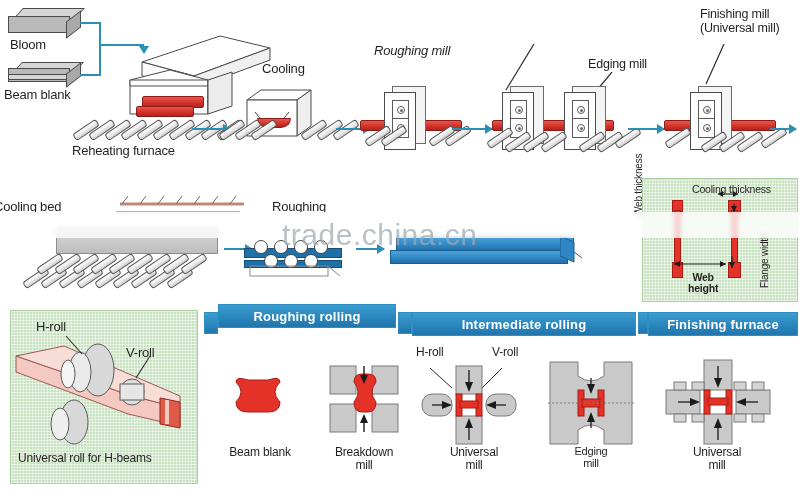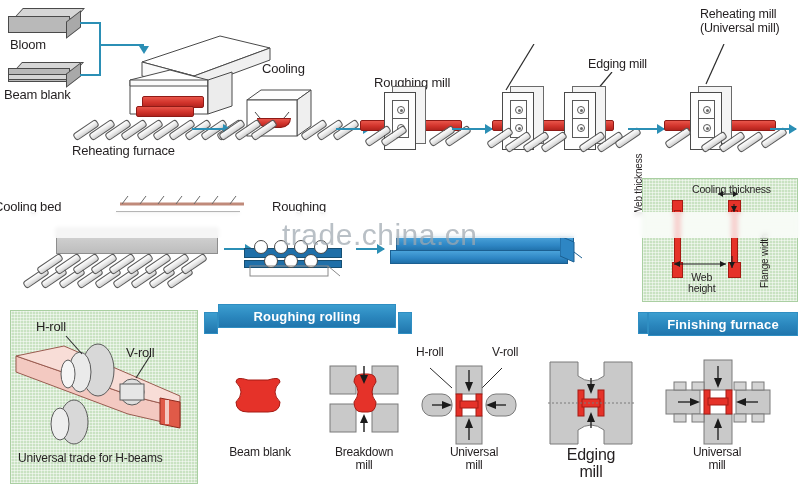--- a/index.html
+++ b/index.html
@@ -137,21 +137,21 @@
     <i style="left:0;top:8px;"></i>
       <i style="left:16px;top:8px;"></i>
       <i style="left:32px;top:8px;"></i>
     <i style="left:82px;top:8px;"></i>
       <i style="left:98px;top:8px;"></i>
       <i style="left:114px;top:8px;"></i>
   </div>
 
   <div class="arrowline" style="left:336px;top:128px;width:34px;"></div>
 
-  <div class="lbl" style="left:374px;top:76px;font-size:13px;">Roughing mill</div>
+  <div class="lbl" style="left:374px;top:44px;font-size:13px;font-style:italic;">Roughing mill</div>
   <div class="hotbar" style="left:360px;top:120px;width:100px;height:9px;"></div>
   <div class="stand" style="left:382px;top:86px;width:44px;height:64px;">
     <div class="back" style="left:10px;top:0;width:32px;height:56px;"></div>
     <div class="body" style="left:2px;top:6px;width:30px;height:56px;"></div>
     <div class="win" style="left:10px;top:14px;width:15px;height:18px;"></div>
     <div class="win" style="left:10px;top:32px;width:15px;height:18px;"></div>
     <div class="roll" style="left:15px;top:20px;width:6px;height:6px;"></div>
     <div class="roll" style="left:15px;top:38px;width:6px;height:6px;"></div>
   </div>
   <div class="rollerbed" style="left:358px;top:124px;width:110px;height:26px;">
@@ -193,21 +193,21 @@
       <i style="left:18px;top:14px;"></i>
       <i style="left:36px;top:14px;"></i>
     <i style="left:54px;top:14px;"></i>
       <i style="left:92px;top:14px;"></i>
       <i style="left:110px;top:14px;"></i>
     <i style="left:128px;top:10px;"></i>
   </div>
 
   <div class="arrowline" style="left:628px;top:128px;width:36px;"></div>
 
-  <div class="lbl" style="left:700px;top:8px;font-size:12.5px;">Reheating mill
+  <div class="lbl" style="left:700px;top:8px;font-size:12.5px;">Finishing mill
 (Universal mill)</div>
   <svg style="position:absolute;left:700px;top:44px;" width="40" height="44">
     <line x1="24" y1="0" x2="6" y2="40" stroke="#2b2b2b" stroke-width="1.2"></line>
   </svg>
   <div class="hotbar" style="left:664px;top:120px;width:110px;height:9px;"></div>
   <div class="stand" style="left:688px;top:86px;width:44px;height:64px;">
     <div class="back" style="left:10px;top:0;width:32px;height:56px;"></div>
     <div class="body" style="left:2px;top:6px;width:30px;height:56px;"></div>
     <div class="win" style="left:10px;top:14px;width:15px;height:18px;"></div>
     <div class="win" style="left:10px;top:32px;width:15px;height:18px;"></div>
@@ -308,30 +308,30 @@
     <polygon points="84,86 78,83 78,89" fill="#1b1b1b"></polygon>
 
     <line x1="92" y1="26" x2="92" y2="34" stroke="#1b1b1b" stroke-width="1"></line>
     <polygon points="92,34 89,28 95,28" fill="#1b1b1b"></polygon>
     <line x1="90" y1="78" x2="90" y2="90" stroke="#1b1b1b" stroke-width="1"></line>
     <polygon points="90,90 87,84 93,84" fill="#1b1b1b"></polygon>
   </svg>
 
   <div class="lbl" style="left:634px;top:216px;font-size:10px;transform:rotate(-90deg);transform-origin:left top;width:70px;">Web thickness</div>
   <div class="lbl" style="left:760px;top:288px;font-size:10px;transform:rotate(-90deg);transform-origin:left top;width:70px;">Flange width</div>
-  <div class="lbl c" style="left:688px;top:272px;font-size:10.5px;text-align:center;">Web
+  <div class="lbl c" style="left:688px;top:272px;font-size:10.5px;text-align:center;font-weight:bold;">Web
 height</div>
 
   <div class="blurband" style="top:212px;height:26px;"></div>
   <div class="wm">trade.china.cn</div>
 
   <div class="greenpanel" style="left:10px;top:310px;width:186px;height:172px;"></div>
   <div class="lbl" style="left:36px;top:320px;font-size:13px;">H-roll</div>
   <div class="lbl" style="left:126px;top:346px;font-size:13px;">V-roll</div>
-  <div class="lbl" style="left:18px;top:452px;font-size:12px;">Universal trade for H-beams</div>
+  <div class="lbl" style="left:18px;top:452px;font-size:12px;">Universal roll for H-beams</div>
 
   <svg style="position:absolute;left:10px;top:310px;" width="186" height="172">
 
     <polygon points="6,46 122,86 170,98 170,116 118,104 6,62" fill="#f3c9c1" stroke="#9a5b50" stroke-width="1"></polygon>
     <polygon points="6,46 54,36 170,86 170,98 122,86" fill="#f8ddd7" stroke="#9a5b50" stroke-width="1"></polygon>
 
     <polygon points="150,88 170,92 170,118 150,114" fill="#e05a48" stroke="#8f2b1f" stroke-width="1"></polygon>
     <rect x="155" y="90" width="4" height="24" fill="#f3c9c1"></rect>
 
     <ellipse cx="88" cy="60" rx="16" ry="26" fill="#d8d8d8" stroke="#5a5a5a" stroke-width="1"></ellipse>
@@ -345,20 +345,21 @@
     <rect x="110" y="74" width="24" height="16" fill="#e6e6e6" stroke="#5a5a5a" stroke-width="1"></rect>
 
     <line x1="56" y1="26" x2="72" y2="44" stroke="#2b2b2b" stroke-width="1.1"></line>
     <line x1="140" y1="46" x2="126" y2="68" stroke="#2b2b2b" stroke-width="1.1"></line>
   </svg>
 
   <div class="bluetick" style="left:204px;top:312px;width:12px;height:20px;"></div>
   <div class="bluebar" style="left:218px;top:304px;width:176px;height:22px;">Roughing rolling</div>
 
   <div class="bluetick" style="left:398px;top:312px;width:12px;height:20px;"></div>
+  <div class="bluebar" style="left:412px;top:312px;width:222px;height:22px;">Intermediate rolling</div>
 
   <div class="bluetick" style="left:638px;top:312px;width:8px;height:20px;"></div>
   <div class="bluebar" style="left:648px;top:312px;width:148px;height:22px;">Finishing furnace</div>
 
   <svg style="position:absolute;left:228px;top:378px;" width="60" height="40">
     <path d="M8,4 Q18,14 8,24 Q8,34 20,34 L40,34 Q52,34 52,24 Q42,14 52,4 Q52,-2 40,2 L20,2 Q8,-2 8,4 Z" fill="#e53229" stroke="#a61b14" stroke-width="1"></path>
   </svg>
   <div class="lbl c" style="left:214px;top:446px;width:92px;text-align:center;font-size:12px;">Beam blank</div>
 
   <svg style="position:absolute;left:328px;top:362px;" width="72" height="76">
@@ -409,21 +410,21 @@
     <path d="M2,2 L30,2 L30,16 Q43,26 56,16 L56,2 L84,2 L84,84 L56,84 L56,70 Q43,60 30,70 L30,84 L2,84 Z" fill="#c9c9c9" stroke="#7a7a7a" stroke-width="1"></path>
     <rect x="30" y="30" width="6" height="26" fill="#e53229" stroke="#a61b14" stroke-width="1"></rect>
     <rect x="50" y="30" width="6" height="26" fill="#e53229" stroke="#a61b14" stroke-width="1"></rect>
     <rect x="34" y="39" width="18" height="8" fill="#e53229" stroke="#a61b14" stroke-width="1"></rect>
     <line x1="43" y1="18" x2="43" y2="28" stroke="#1b1b1b" stroke-width="1.3"></line>
     <polygon points="43,34 39,24 47,24" fill="#1b1b1b"></polygon>
     <line x1="43" y1="68" x2="43" y2="58" stroke="#1b1b1b" stroke-width="1.3"></line>
     <polygon points="43,52 39,62 47,62" fill="#1b1b1b"></polygon>
     <line x1="0" y1="43" x2="86" y2="43" stroke="#7a7a7a" stroke-width="1" stroke-dasharray="2,2"></line>
   </svg>
-  <div class="lbl c" style="left:548px;top:446px;width:86px;text-align:center;font-size:16px;">Edging
+  <div class="lbl c" style="left:548px;top:446px;width:86px;text-align:center;font-size:11px;">Edging
 mill</div>
 
   <svg style="position:absolute;left:660px;top:356px;" width="120" height="94">
     <rect x="44" y="4" width="28" height="30" fill="#c9c9c9" stroke="#7a7a7a" stroke-width="1"></rect>
     <rect x="44" y="58" width="28" height="30" fill="#c9c9c9" stroke="#7a7a7a" stroke-width="1"></rect>
     <rect x="6" y="34" width="34" height="24" fill="#c9c9c9" stroke="#7a7a7a" stroke-width="1"></rect>
     <rect x="76" y="34" width="34" height="24" fill="#c9c9c9" stroke="#7a7a7a" stroke-width="1"></rect>
     <rect x="14" y="26" width="12" height="8" fill="#d4d4d4" stroke="#7a7a7a" stroke-width="1"></rect>
     <rect x="32" y="26" width="12" height="8" fill="#d4d4d4" stroke="#7a7a7a" stroke-width="1"></rect>
     <rect x="74" y="26" width="12" height="8" fill="#d4d4d4" stroke="#7a7a7a" stroke-width="1"></rect>

